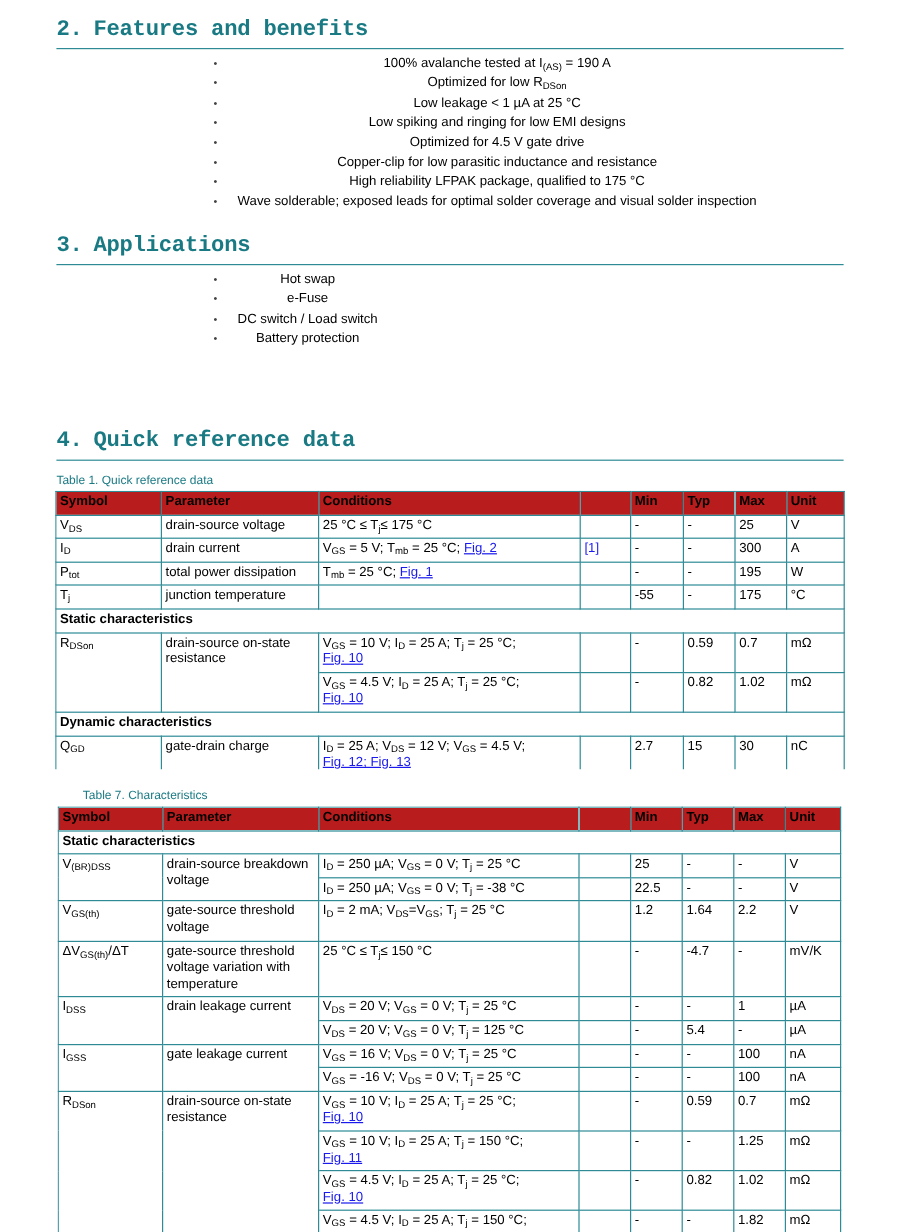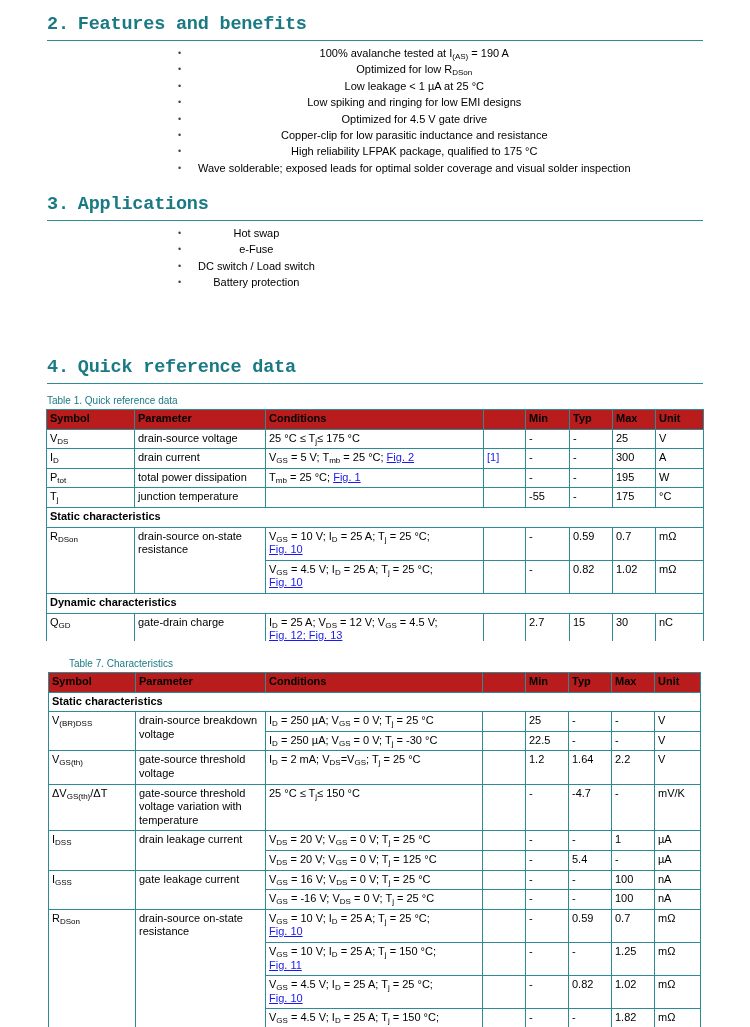--- a/index.html
+++ b/index.html
@@ -209,21 +209,21 @@
     <td rowspan="2"><span>V</span><sub>(BR)DSS</sub></td>
     <td rowspan="2">drain-source breakdown voltage</td>
     <td>I<sub>D</sub><span> = 250 µA; V</span><sub>GS</sub><span> = 0 V; T</span><sub>j</sub><span> = 25 °C</span></td>
     <td></td>
     <td>25</td>
     <td>-</td>
     <td>-</td>
     <td>V</td>
   </tr>
   <tr>
-    <td>I<sub>D</sub><span> = 250 µA; V</span><sub>GS</sub><span> = 0 V; T</span><sub>j</sub><span> = -30 °C</span></td>
+    <td>I<sub>D</sub><span> = 250 µA; V</span><sub>GS</sub><span> = 0 V; T</span><sub>j</sub><span> = -38 °C</span></td>
     <td></td>
     <td>22.5</td>
     <td>-</td>
     <td>-</td>
     <td>V</td>
   </tr>
 
   <tr>
     <td><span>V</span><sub>GS(th)</sub></td>
     <td>gate-source threshold voltage</td>

